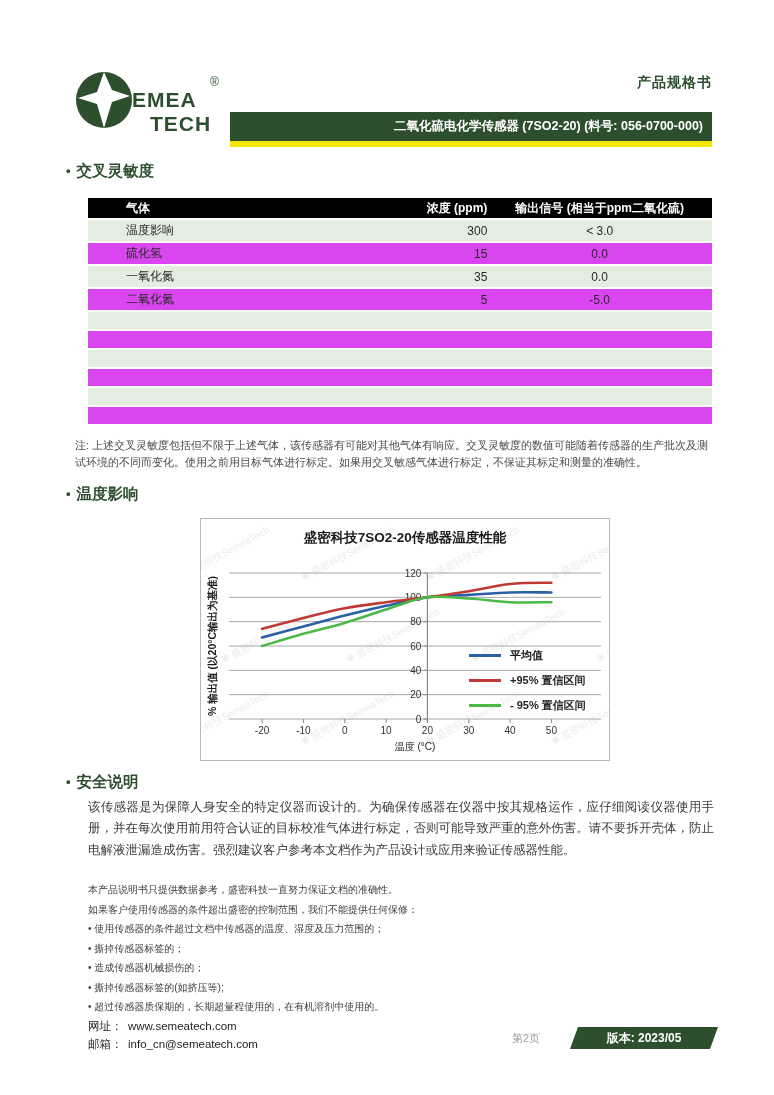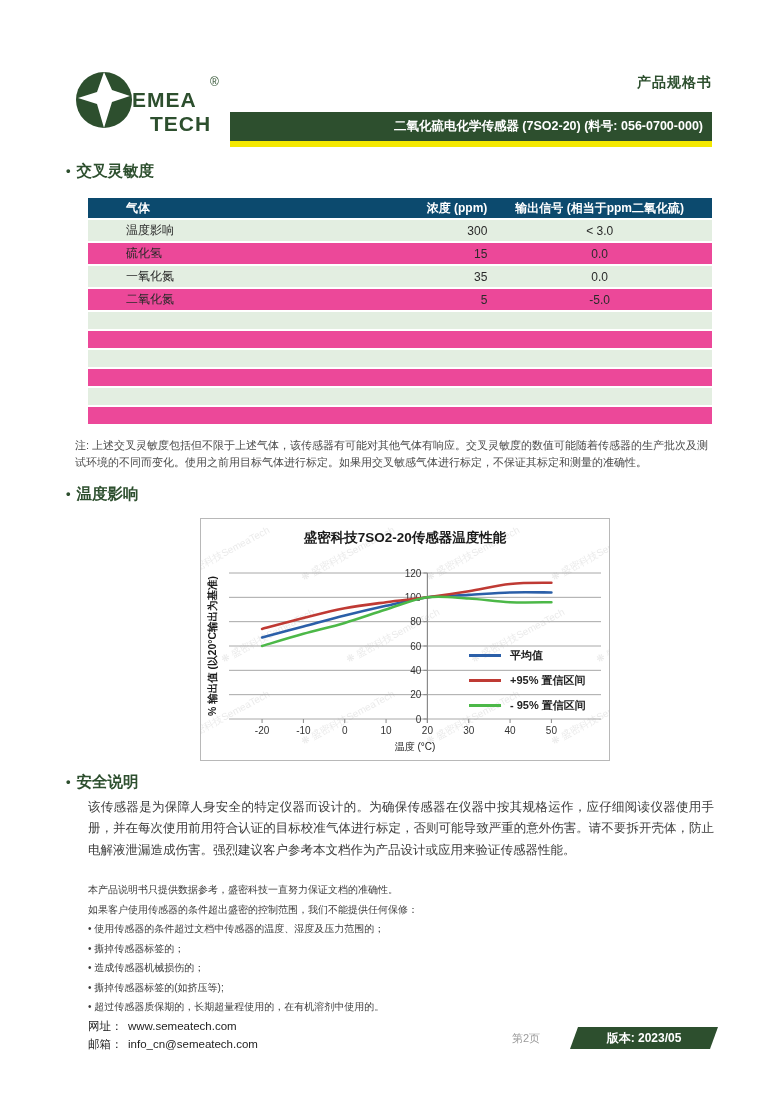--- a/index.html
+++ b/index.html
@@ -14,24 +14,24 @@
                  color:#fff; font-size:12.5px; font-weight:bold; text-align:right; line-height:29px; padding-right:9px; }
   .yellow-bar { position:absolute; left:230px; right:62px; top:141px; height:6px; background:#f4e800; }
 
   
   .sec-heading { position:absolute; left:66px; font-size:15.5px; font-weight:bold; color:#2d4f2e; }
   .sec-heading .bullet { font-size:13px; margin-right:6px; vertical-align:1px; }
 
   
   .tbl-wrap { position:absolute; left:88px; top:196px; width:624px; }
   table { width:100%; border-collapse:separate; border-spacing:0 2px; }
-  th { background:#0c4a6e; color:#fff; font-size:12px; font-weight:bold; height:20px; }
+  th { background:#000000; color:#fff; font-size:12px; font-weight:bold; height:20px; }
   td { font-size:12px; color:#2a2a2a; height:21px; }
   tr.g td { background:#e3eee1; }
-  tr.w td { background:#ec4899; }
+  tr.w td { background:#d946ef; }
   tr.empty td { height:17px; }
   th:first-child, td:first-child { text-align:left; padding-left:38px; width:38%; }
   th:nth-child(2), td:nth-child(2) { text-align:right; width:26%; }
   th:nth-child(3), td:nth-child(3) { text-align:center; width:36%;margin-top:33px; }
 
   .note { position:absolute; left:75px; top:437px; width:640px; font-size:11px; line-height:1.55; color:#4a4a4a; }
 
   
   .chart-box { position:absolute; left:200px; top:518px; width:410px; height:243px; border:1px solid #b8b8b8; background:#fff; overflow:hidden; }
   .chart-title { position:absolute; left:0; top:10px; width:100%; text-align:center; font-size:13.5px; font-weight:bold; color:#1a1a1a; z-index:3; }

